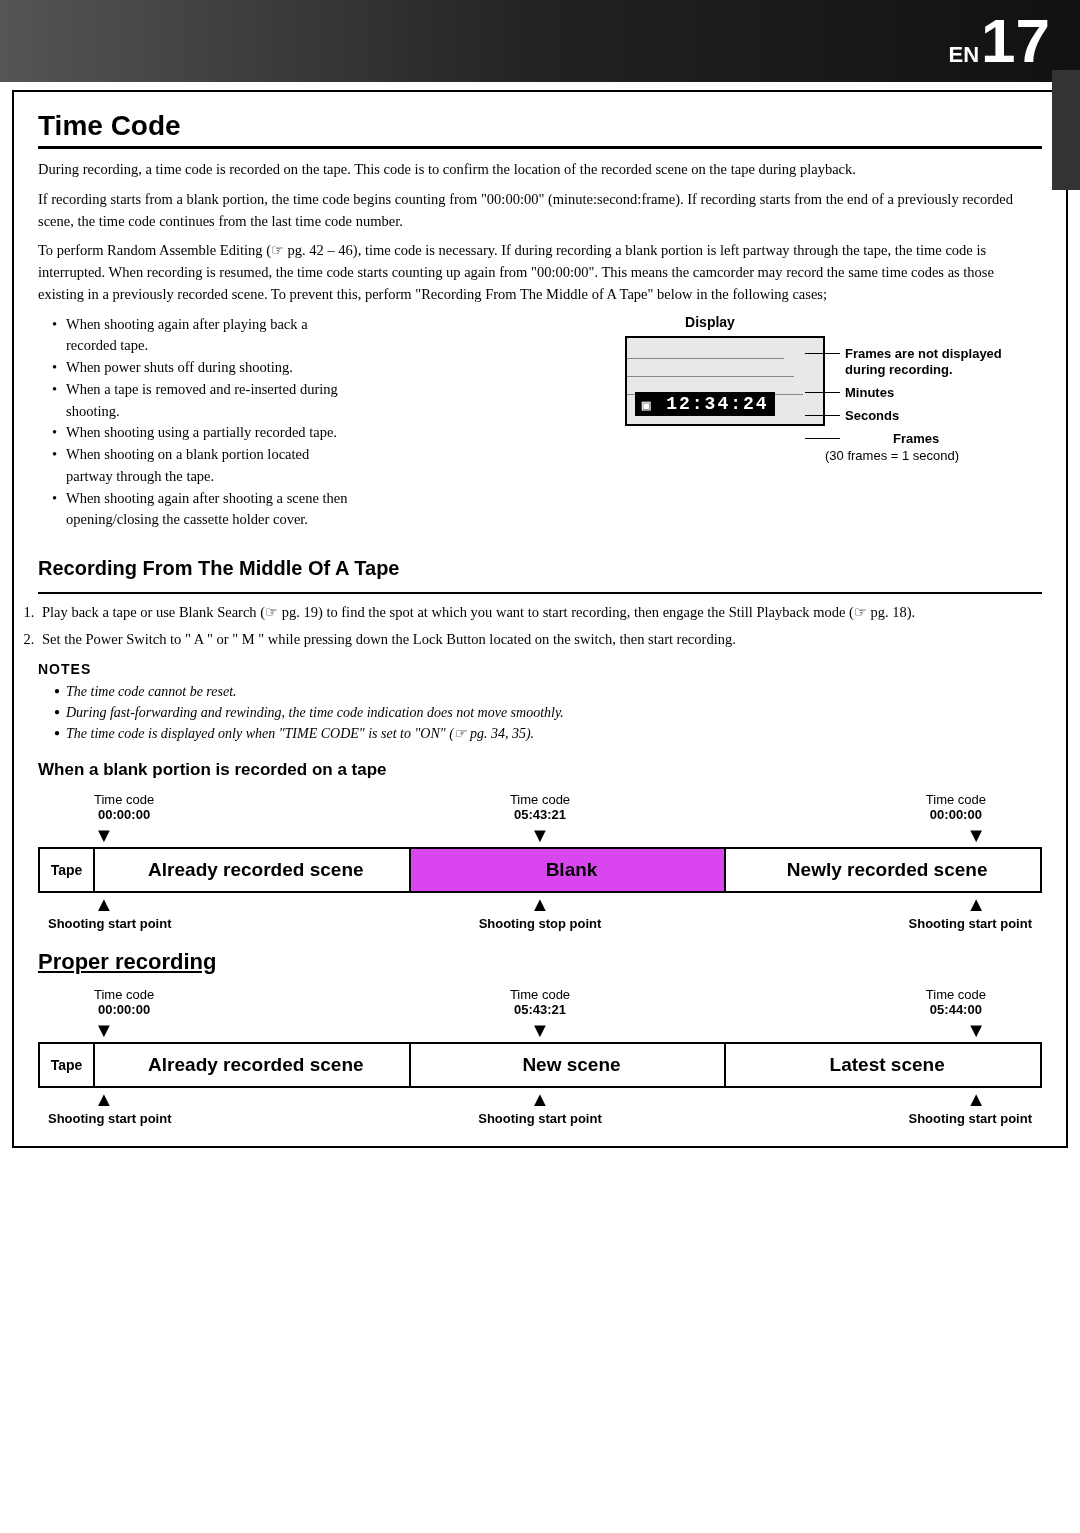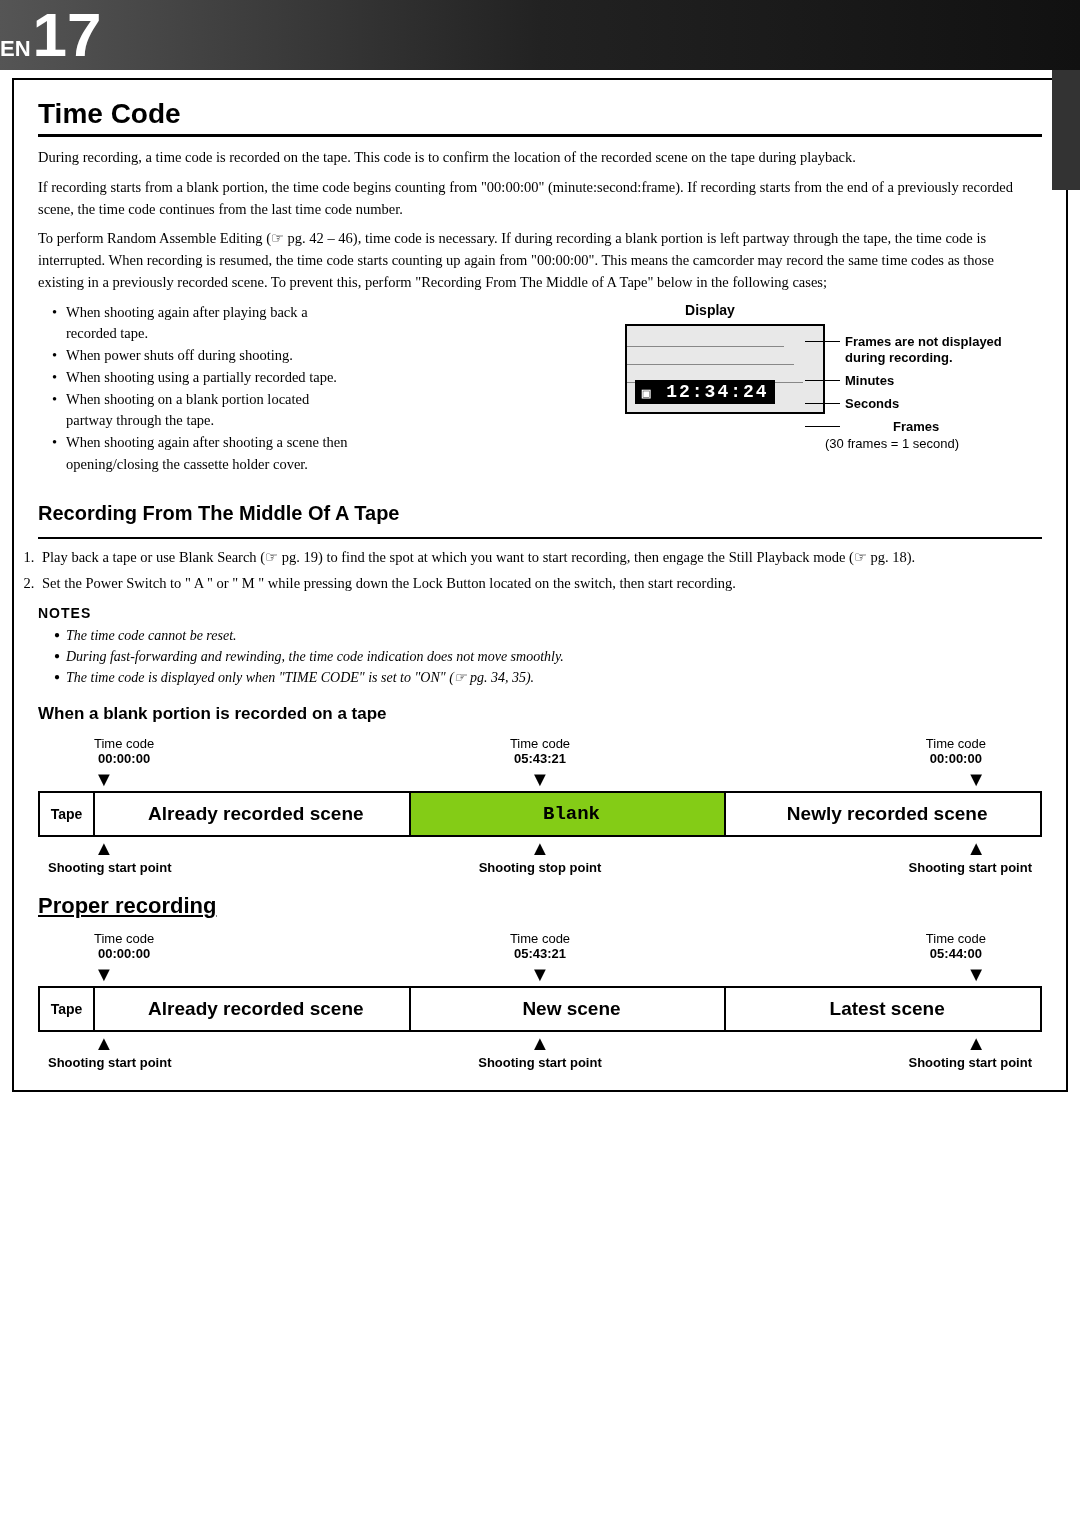--- a/index.html
+++ b/index.html
@@ -9,23 +9,24 @@
       background: #fff;
       font-family: 'Times New Roman', Times, serif;
       font-size: 15px;
       color: #000;
       position: relative;
     }
 
     
     .top-bar {
       background: linear-gradient(to right, #555, #222, #111);
-      height: 70px;
+      height: 82px;
       display: flex;
       align-items: center;
+      justify-content: flex-end;
       padding-right: 30px;
       position: relative;
     }
     .page-number-block {
       display: flex;
       align-items: baseline;
       color: #fff;
     }
     .page-en {
       font-size: 22px;
@@ -226,22 +227,21 @@
       font-weight: bold;
       font-family: Arial, sans-serif;
       font-size: 19px;
       background: #fff;
       padding-left: 8px;
     }
     .tape-segment:last-child {
       border-right: none;
     }
     .tape-segment.gray {
-      background: #84cc16;
-      font-family: Liberation Mono, monospace;
+      background: #d946ef;
     }
 
     .proper-title {
       font-size: 22px;
       font-weight: bold;
       font-family: Arial, sans-serif;
       margin-top: 18px;
       margin-bottom: 12px;
       text-decoration: underline;
     }
@@ -264,20 +264,21 @@
 
   <p class="body-text">During recording, a time code is recorded on the tape. This code is to confirm the location of the recorded scene on the tape during playback.</p>
   <p class="body-text">If recording starts from a blank portion, the time code begins counting from "00:00:00" (minute:second:frame). If recording starts from the end of a previously recorded scene, the time code continues from the last time code number.</p>
   <p class="body-text">To perform Random Assemble Editing (☞ pg. 42 – 46), time code is necessary. If during recording a blank portion is left partway through the tape, the time code is interrupted. When recording is resumed, the time code starts counting up again from "00:00:00". This means the camcorder may record the same time codes as those existing in a previously recorded scene. To prevent this, perform "Recording From The Middle of A Tape" below in the following cases;</p>
 
   <div class="display-diagram-wrapper">
     <div class="left-bullets">
       <ul class="bullet-list">
         <li>When shooting again after playing back a recorded tape.</li>
         <li>When power shuts off during shooting.</li>
+        <li>When a tape is removed and re-inserted during shooting.</li>
         <li>When shooting using a partially recorded tape.</li>
         <li>When shooting on a blank portion located partway through the tape.</li>
         <li>When shooting again after shooting a scene then opening/closing the cassette holder cover.</li>
       </ul>
     </div>
     <div class="display-diagram">
       <div class="display-label">Display</div>
       <div style="position:relative; display:inline-block;">
         <div class="display-screen">
 

